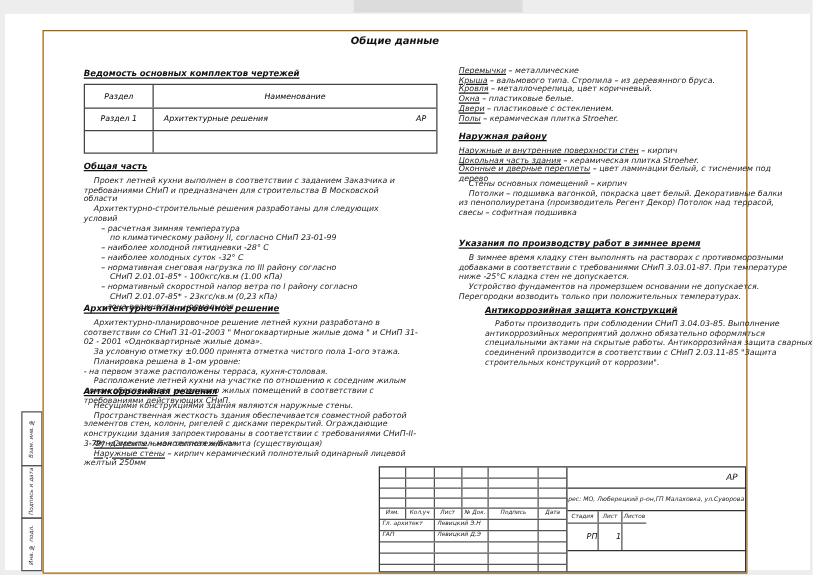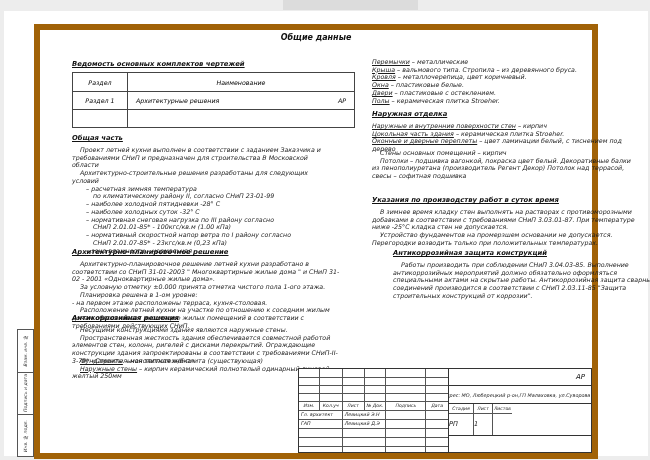--- a/index.html
+++ b/index.html
@@ -1,20 +1,20 @@
 <!DOCTYPE html>
 <html><head>
 <meta charset="utf-8">
 <style>
   * { margin:0; padding:0; box-sizing:border-box; }
   body { background:#ededed; font-family:"DejaVu Sans", sans-serif; }
   .screen { position:relative; width:650px; height:460px; overflow:hidden; background:#ededed; }
   .top-tab { position:absolute; left:283px; top:0; width:135px; height:10px; background:#dcdcdc; }
   .sheet { position:absolute; left:4px; top:11px; width:644px; height:445px; background:#ffffff; }
-  .frame { position:absolute; left:30px; top:13px; width:564px; height:435px; border:6px solid #a16207; background:#fff; }
+  .frame { position:absolute; left:30px; top:13px; width:564px; height:435px; border:1px solid #a16207; background:#fff; }
 
   .page-title { position:absolute; top:3px; left:0; width:100%; text-align:center;
     font:bold italic 8px "DejaVu Sans", sans-serif; color:#111; }
 
   .h { font:bold italic 6.8px "DejaVu Sans", sans-serif; text-decoration:underline;
     color:#111; margin-bottom:4px; }
   .ln { font:italic 6.3px/1.23 "DejaVu Sans", sans-serif; color:#1c1c1c; }
   .ln.p { text-indent:8px; }
   .ln.b { padding-left:14px; }
   .ln.b2 { padding-left:21px; }
@@ -76,21 +76,21 @@
   .tb-main { height:32px; border-bottom:1px solid #333; display:flex; }
   .tb-proj { width:80px; border-right:1px solid #333; display:flex; align-items:center; justify-content:center;
     font:bold italic 7.2px "DejaVu Sans", sans-serif; color:#111; }
   .tb-stage { width:63px; display:flex; flex-direction:column; }
   .tb-stage-hd { height:10px; display:flex; border-bottom:1px solid #555; }
   .tb-stage-hd span { display:block; border-left:1px solid #555; height:100%;
     font:italic 4.6px/9px "DejaVu Sans", sans-serif; text-align:center; color:#222; }
   .tb-stage-hd span:first-child { border-left:none; }
   .tb-stage-vals { flex:1; display:flex; }
   .tb-stage-vals span { display:block; border-left:1px solid #555; height:100%;
-    font:italic 6.5px/20px "DejaVu Sans", sans-serif; text-align:left; color:#111; }
+    font:italic 6.5px/20px "DejaVu Sans", sans-serif; text-align:right; color:#111; }
   .tb-stage-vals span:first-child { border-left:none; }
   .w24{width:24px;} .w19{width:19px;} .w20{width:20px;}
   .tb-bottom { flex:1; display:flex; }
   .tb-sheetname { width:80px; border-right:1px solid #333; display:flex; align-items:center; justify-content:center;
     font:italic 6.3px "DejaVu Sans", sans-serif; color:#111; }
   .tb-logo { width:63px; display:flex; flex-direction:column; align-items:center; justify-content:center; }
   .tb-logo .logo-text { font:10.5px "Liberation Sans", sans-serif; color:#a9a9a9; letter-spacing:0.2px; }
   .tb-logo .logo-tag { width:52px; height:2px; margin-top:1px; border-bottom:1px dotted #bcbcbc; }
 </style>
 </head>
@@ -186,37 +186,37 @@
             <div class="ln"><span class="lead">Перемычки</span> – металлические</div>
             <div class="ln"><span class="lead">Крыша</span> – вальмового типа. Стропила – из деревянного бруса.</div>
             <div class="ln"><span class="lead">Кровля</span> – металлочерепица, цвет коричневый.</div>
             <div class="ln"><span class="lead">Окна</span> – пластиковые белые.</div>
             <div class="ln"><span class="lead">Двери</span> – пластиковые с остеклением.</div>
             <div class="ln"><span class="lead">Полы</span> –  керамическая плитка Stroeher.</div>
           </div>
       </div>
 
       <div class="sec exterior">
-        <div class="h">Наружная отделка</div>
+        <div class="h">Наружная району</div>
         <div>
             <div class="ln"><span class="lead">Наружные и внутренние поверхности стен</span> – кирпич</div>
             <div class="ln"><span class="lead">Цокольная часть здания</span> – керамическая плитка Stroeher.</div>
             <div class="ln"><span class="lead">Оконные и дверные переплеты</span> – цвет ламинации белый, с тиснением под дерево</div>
           </div>
       </div>
 
       <div class="sec interior">
         <div>
             <div class="ln p">Стены основных помещений – кирпич</div>
             <div class="ln p">Потолки – подшивка вагонкой, покраска цвет белый. Декоративные балки из пенополиуретана (производитель Регент Декор) Потолок над террасой, свесы – софитная подшивка</div>
           </div>
       </div>
 
       <div class="sec winter">
-        <div class="h">Указания по производству работ в суток время</div>
+        <div class="h">Указания по производству работ в зимнее время</div>
         <div>
             <div class="ln p">В зимнее время кладку стен выполнять на растворах с противоморозными добавками в соответствии с требованиями СНиП 3.03.01-87. При температуре ниже -25°С кладка стен не допускается.</div>
             <div class="ln p">Устройство фундаментов на промерзшем основании не допускается. Перегородки возводить только при положительных температурах.</div>
           </div>
       </div>
 
       <div class="sec anticorr">
         <div class="h">Антикоррозийная защита конструкций</div>
         <div>
             <div class="ln p">Работы производить при соблюдении СНиП 3.04.03-85. Выполнение антикоррозийных мероприятий должно обязательно оформляться специальными актами на скрытые работы. Антикоррозийная защита сварных соединений производится в соответствии с СНиП 2.03.11-85 "Защита строительных конструкций от коррозии".</div>

